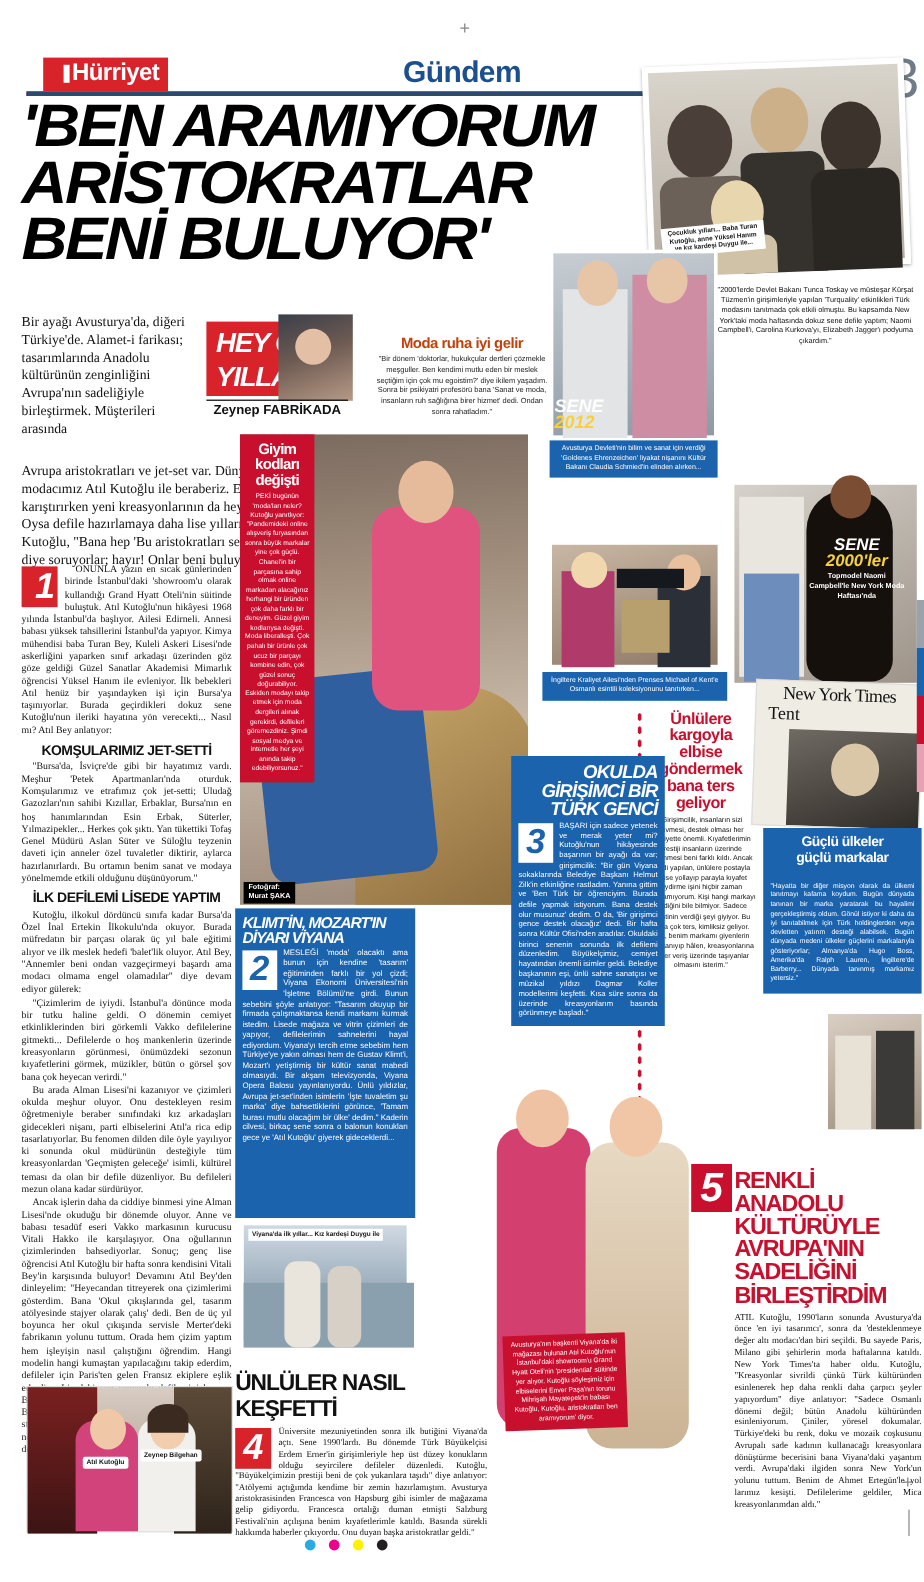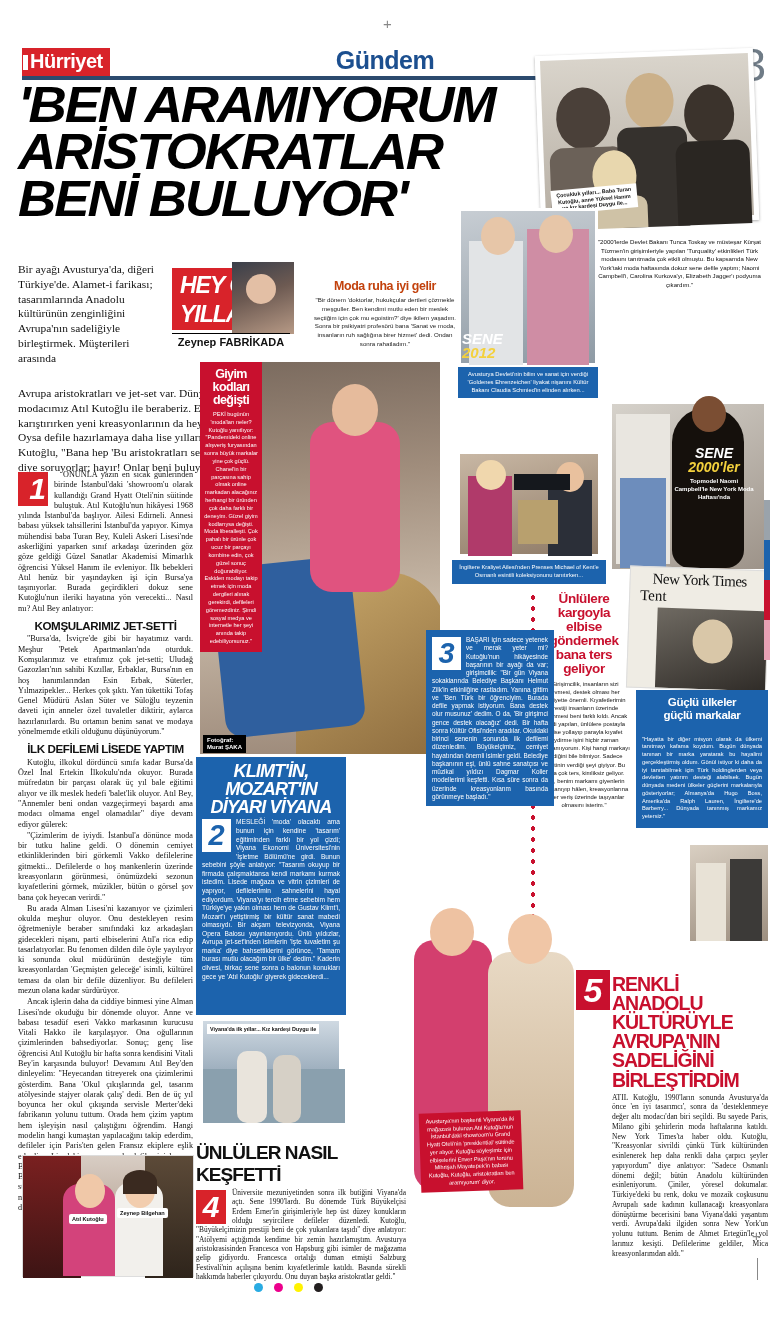--- a/index.html
+++ b/index.html
@@ -8,23 +8,23 @@
     width:770px; height:1318px; position:relative; overflow:hidden;
     font-family:"Liberation Serif", serif; color:#111;
   }
   .page { position:absolute; inset:0; }
 
   
   .regmark { position:absolute; color:#888; font-size:15px; line-height:1; font-family:"Liberation Sans",sans-serif; }
 
   
   .masthead { position:absolute; left:0; top:44px; width:770px; height:46px; }
-  .logo-box { position:absolute; left:22px; top:4px; background:#d8232a; color:#fff;
+  .logo-box { position:absolute; left:36px; top:4px; background:#d8232a; color:#fff;
       font-family:"Liberation Sans",sans-serif; font-weight:bold; font-size:20px; letter-spacing:-0.5px;
-      padding:2px 7px 3px 1px; }
+      padding:2px 7px 3px 17px; }
   .logo-box .bar { display:inline-block; width:5px; height:15px; background:#fff; margin-right:2px; vertical-align:-2px;}
   .logo-rule { position:absolute; left:22px; top:33px; width:120px; height:3px; background:#d8232a; }
   .section-title { position:absolute; left:0; top:2px; width:770px; text-align:center;
       font-family:"Liberation Sans",sans-serif; font-weight:bold; font-size:25px; color:#1c4f8f; letter-spacing:-0.5px;}
   .dateline { position:absolute; right:52px; top:10px; font-family:"Liberation Sans",sans-serif;
       font-size:11px; color:#4a4a4a; letter-spacing:.3px; white-space:nowrap;}
   .dateline b { color:#111; }
   .pageno { position:absolute; right:6px; top:-6px; font-family:"Liberation Sans",sans-serif;
       font-size:46px; color:#6f7b86; font-weight:300; letter-spacing:-2px;}
   .head-rule { position:absolute; left:22px; top:76px; width:640px; height:4px; background:#2c4a6e; }
@@ -88,21 +88,21 @@
   .giyim h4 { font-family:"Liberation Sans",sans-serif; font-size:12.5px; line-height:1.04; text-align:center;
       letter-spacing:-.6px; margin-bottom:4px;}
   .giyim p { font-family:"Liberation Sans",sans-serif; font-size:5.6px; line-height:1.40; text-align:center;}
 
   .photog { position:absolute; left:203px; top:735px; background:#000; color:#fff;
       font-family:"Liberation Sans",sans-serif; font-size:6px; font-weight:bold; line-height:1.2; padding:2px 4px;}
 
   .blue-block { position:absolute; background:#1c63ad; color:#fff; }
   .klimt { left:196px; top:757px; width:150px; height:258px; padding:6px 6px 4px; }
   .klimt h2 { font-family:"Liberation Sans",sans-serif; font-weight:bold; font-style:italic;
-      font-size:18px; line-height:.99; letter-spacing:-.8px; text-align:center; margin-bottom:2px;}
+      font-size:13px; line-height:.99; letter-spacing:-.8px; text-align:left; margin-bottom:2px;}
   .klimt p { font-family:"Liberation Sans",sans-serif; font-size:6.6px; line-height:1.30; text-align:justify;}
   .dropnum-w { float:left; width:29px; height:33px; background:#fff; color:#1c63ad;
       font-family:"Liberation Sans",sans-serif; font-weight:bold; font-size:29px; line-height:33px;
       text-align:center; margin:1px 5px 1px 0; font-style:italic;}
 
   .viyana-photo { position:absolute; left:200px; top:1018px; width:142px; height:102px;
       background:linear-gradient(180deg,#cfd9e2 0%,#9fb0bf 50%,#6d7f8d 100%); border:3px solid #fff;}
   .vp-cap { position:absolute; left:4px; top:3px; background:#fff; font-family:"Liberation Sans",sans-serif;
       font-size:5.4px; font-weight:bold; line-height:1.2; padding:2px 3px; text-align:center;}
 
@@ -403,20 +403,25 @@
     </h3>
     <p>"Hayatta bir diğer misyon olarak da ülkemi tanıtmayı kafama koydum. Bugün dünyada tanınan bir marka yaratarak bu hayalimi gerçekleştirmiş oldum. Gönül istiyor ki daha da iyi tanıtabilmek için Türk holdinglerden veya devletten yatırım desteği alabilsek. Bugün dünyada medeni ülkeler güçlerini markalarıyla gösteriyorlar; Almanya'da Hugo Boss, Amerika'da Ralph Lauren, İngiltere'de Barberry... Dünyada tanınmış markamız yetersiz."</p>
   </div>
 
   <div class="pb">
     <div style="position:absolute;left:6px;top:18px;width:30px;height:78px;background:#e8e2d6;"></div>
     <div style="position:absolute;left:40px;top:14px;width:32px;height:82px;background:#3c3a38;"></div>
   </div>
 
   <div class="okulda">
+    <h2>
+      <span>OKULDA</span><br>
+      <span>GİRİŞİMCİ BİR</span><br>
+      <span>TÜRK GENCİ</span>
+    </h2>
     <p><span class="dropnum-w">3</span><span>BAŞARI için sadece yetenek ve merak yeter mi? Kutoğlu'nun hikâyesinde başarının bir ayağı da var; girişimcilik: "Bir gün Viyana sokaklarında Belediye Başkanı Helmut Zilk'in etkinliğine rastladım. Yanına gittim ve 'Ben Türk bir öğrenciyim. Burada defile yapmak istiyorum. Bana destek olur musunuz' dedim. O da, 'Bir girişimci gence destek olacağız' dedi. Bir hafta sonra Kültür Ofisi'nden aradılar. Okuldaki birinci senenin sonunda ilk defilemi düzenledim. Büyükelçimiz, cemiyet hayatından önemli isimler geldi. Belediye başkanının eşi, ünlü sahne sanatçısı ve müzikal yıldızı Dagmar Koller modellerimi keşfetti. Kısa süre sonra da üzerinde kreasyonlarım basında görünmeye başladı."</span></p>
   </div>
 
   <div class="people-photo">
     <div class="pp-a"></div>
     <div class="pp-ah"></div>
     <div class="pp-b"></div>
     <div class="pp-bh"></div>
   </div>
 

